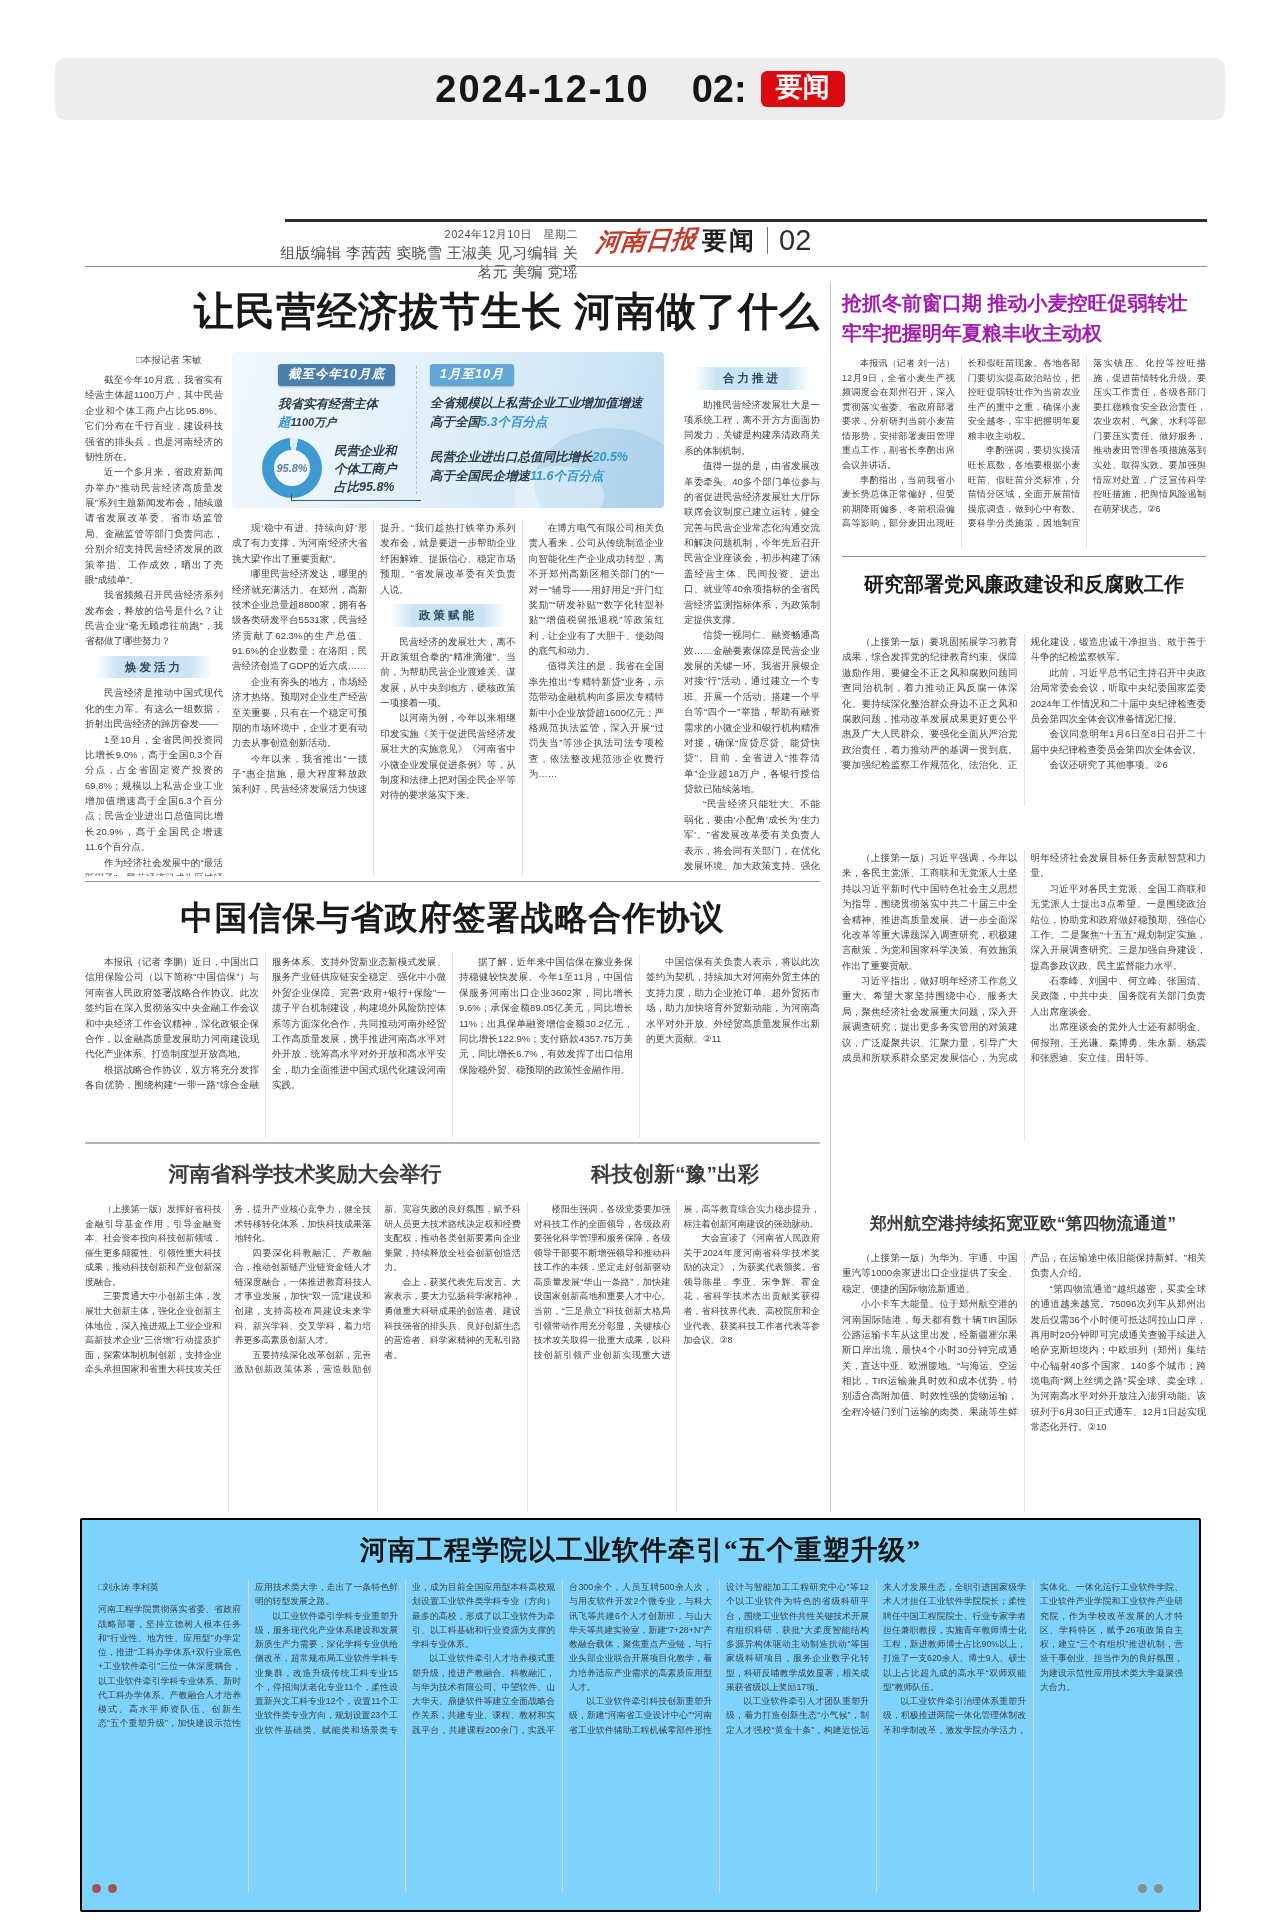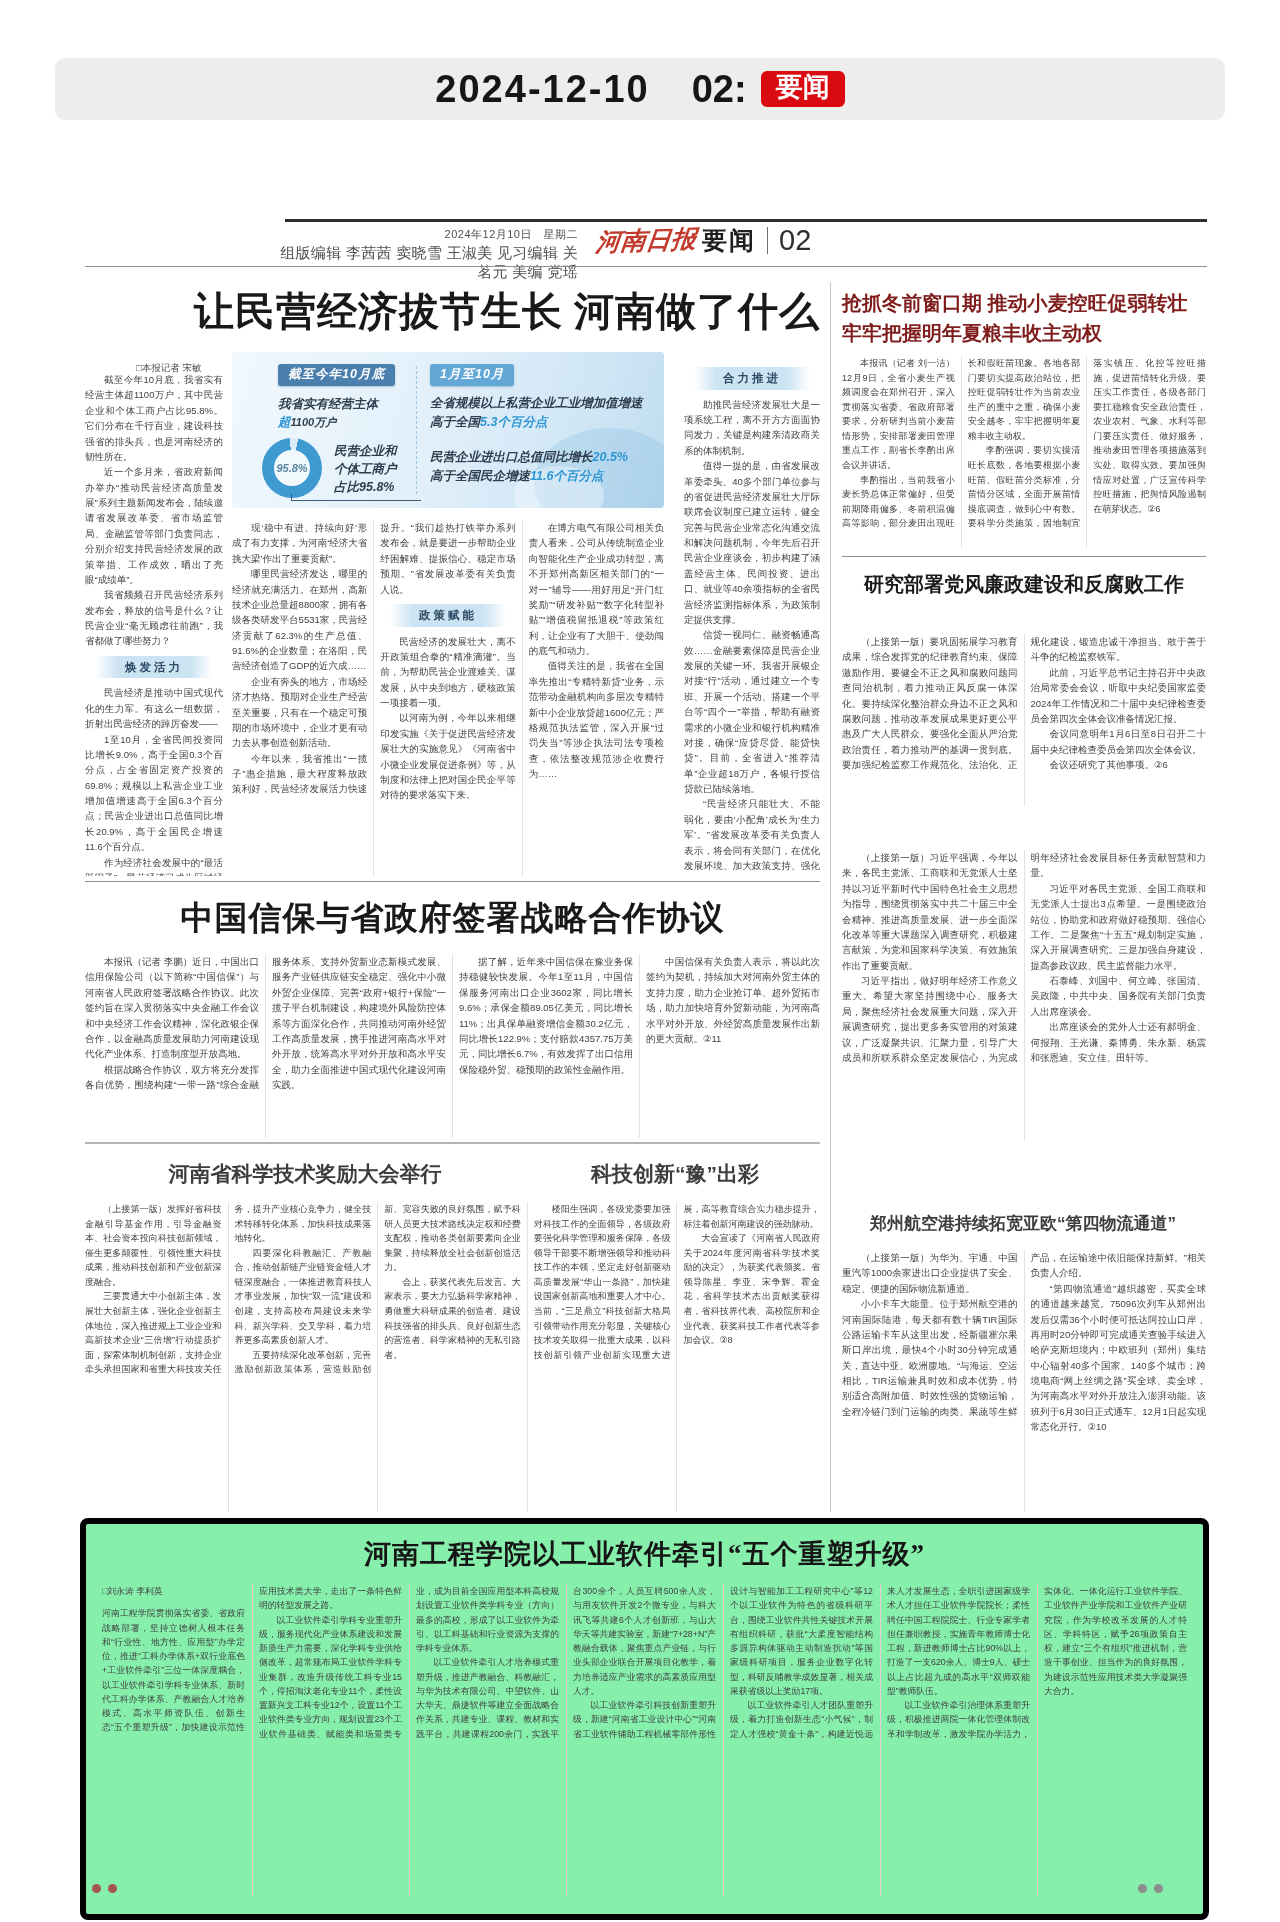--- a/index.html
+++ b/index.html
@@ -40,21 +40,21 @@
   .cols5{column-count:5;column-gap:13px;column-rule:1px solid #e2e2e2;}
   .cols7{column-count:7;column-gap:14px;column-rule:1px solid #eccccc;}
   .byline{font-size:9.5px;color:#4a4a4a;}
   .subhead{display:block;text-align:center;font-size:11.5px;font-weight:700;color:#2c4a63;
            background:linear-gradient(90deg,rgba(203,227,243,0),#cbe3f3 20%,#cbe3f3 80%,rgba(203,227,243,0));
            margin:7px 10px;padding:2px 0;letter-spacing:3px;}
 
   
   .hl-serif{font-family:"Liberation Serif","DejaVu Serif",serif;color:#191919;}
   .hl-main{font-size:40px;font-weight:900;text-align:right;letter-spacing:1px;white-space:nowrap;}
-  .hl-wheat{font-size:20px;font-weight:800;color:#7f1d1d;line-height:1.5;}
+  .hl-wheat{font-size:20px;font-weight:800;color:#a21caf;line-height:1.5;}
   .hl-center{text-align:center;font-weight:800;color:#1b1b1b;}
   .hl-xinbao{font-size:33px;font-weight:900;text-align:center;letter-spacing:1px;}
   .hl-gray{color:#3d3d3d;font-weight:700;}
 
   
   .infog{left:232px;top:352px;width:432px;height:156px;border-radius:4px;overflow:hidden;
          background:linear-gradient(105deg,#f1f8fd 0%,#e2f0fa 45%,#cfe6f5 80%,#bedcf0 100%);font-style:italic;}
   .infog .dec1{position:absolute;right:-20px;bottom:-30px;width:150px;height:110px;border-radius:50%;
          background:rgba(120,178,220,.25);}
   .infog .dec2{position:absolute;right:60px;bottom:-18px;width:90px;height:60px;border-radius:50%;
@@ -69,22 +69,22 @@
   .donut{position:absolute;left:30px;top:86px;width:60px;height:60px;border-radius:50%;
          background:conic-gradient(from 12deg,#3f9ad2 0deg 344deg,#dcedf8 344deg 360deg);
          display:flex;align-items:center;justify-content:center;}
   .donut .hole{width:36px;height:36px;border-radius:50%;background:#f2f9fd;
          display:flex;align-items:center;justify-content:center;
          font-size:11px;font-weight:700;color:#56859f;}
   .iconn{position:absolute;left:59px;top:148px;width:130px;height:1px;background:#3c5a74;}
   .iconn2{position:absolute;left:59px;top:142px;width:1px;height:7px;background:#3c5a74;}
 
   
-  .redbox{left:80px;top:1518px;width:1117px;height:390px;border:6px solid #000000;border-radius:8px;
-          background:#86efac;}
+  .redbox{left:80px;top:1518px;width:1117px;height:390px;border:2px solid #000000;border-radius:2px;
+          background:#7dd3fc;}
   .rb-headline{margin-top:12px;font-size:27px;font-weight:900;text-align:center;letter-spacing:1px;
           color:#161616;font-family:"Liberation Serif","DejaVu Serif",serif;}
   .rb-body{margin:12px 16px 0;height:312px;font-size:8.8px;}
 
   .dot{width:9px;height:9px;border-radius:50%;}
 </style>
 </head>
 <body>
 
 <div class="stage">
@@ -104,21 +104,21 @@
   <div class="abs mast-sect">
     <span class="yw">要闻</span>
     <span class="bar"></span>
     <span class="pg">02</span>
   </div>
   <div class="abs rule-thin" style="left:85px;top:266px;width:1122px;"></div>
 
   <div class="abs vrule" style="left:830px;top:282px;height:1230px;"></div>
 
   <div class="abs hl-serif hl-main" style="left:85px;top:284px;width:735px;">让民营经济拔节生长 河南做了什么</div>
-  <div class="abs byline" style="left:88px;top:362px;width:140px;padding-left:48px;">□本报记者 宋敏</div>
+  <div class="abs byline" style="left:88px;top:354px;width:140px;padding-left:48px;">□本报记者 宋敏</div>
 
   <div class="abs infog">
     <div class="dec1"></div>
     <div class="dec2"></div>
     <span class="ibadge b1">截至今年10月底</span>
     <span class="ilabel" style="left:46px;top:44px;">我省实有经营主体</span>
     <span class="ilabel" style="left:46px;top:62px;">
       <span class="iblue">超</span><span style="font-size:11px;">1100万户</span>
     </span>
     <div class="donut">

